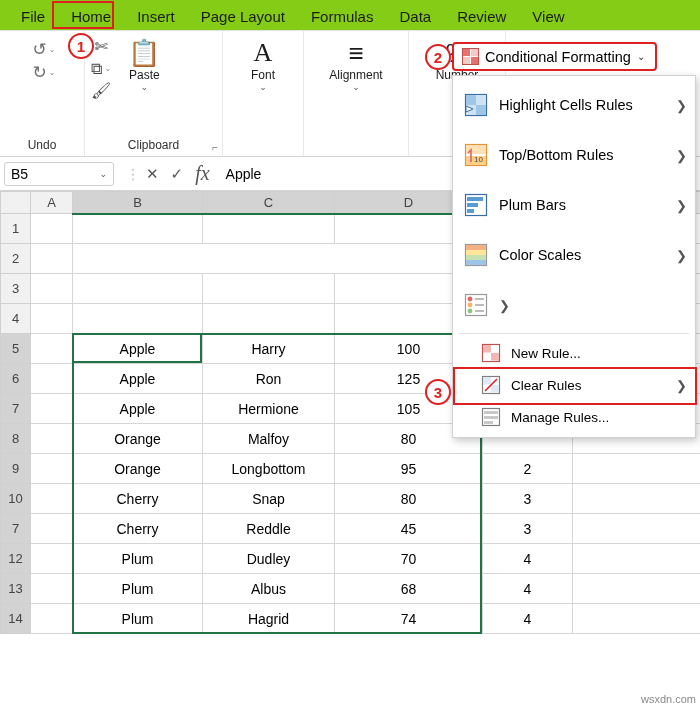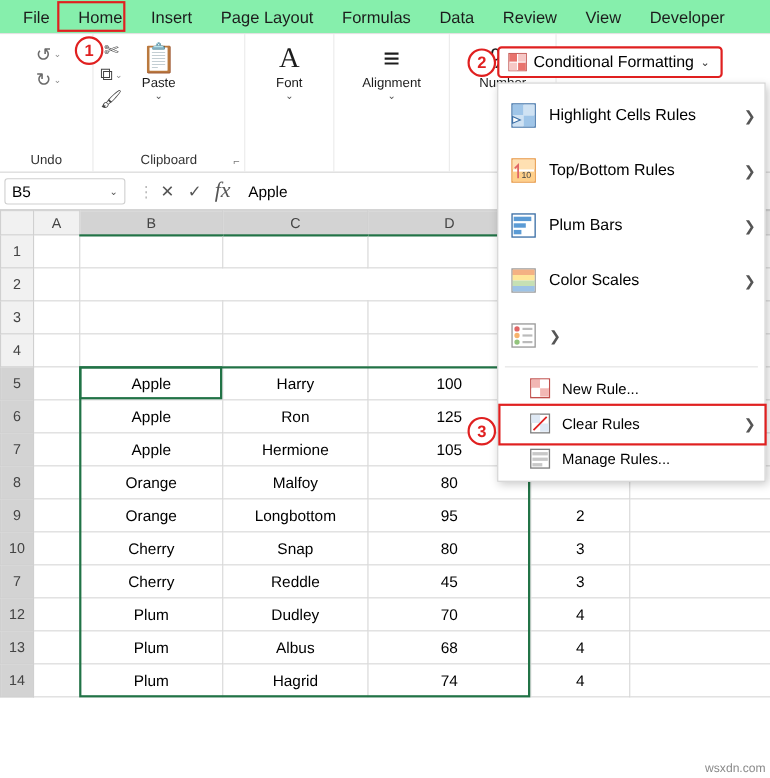--- a/index.html
+++ b/index.html
@@ -17,21 +17,21 @@
     overflow: hidden;
   }
 
   
   .ribbon-tabs {
     height: 30px;
     display: flex;
     align-items: flex-end;
     padding-left: 8px;
     box-sizing: border-box;
-    background: #86efac;
+    background: #84cc16;
   }
   .ribbon-tab {
     font-size: 15px;
     padding: 3px 13px 5px 13px;
     color: #1c1c1c;
     white-space: nowrap;
   }
   .ribbon-tab.active {
     font-weight: normal;
   }
@@ -376,21 +376,20 @@
   <div class="ribbon-tab">File</div>
   <div class="home-tab-wrap">
     <div class="ribbon-tab active">Home</div>
   </div>
   <div class="ribbon-tab">Insert</div>
   <div class="ribbon-tab">Page Layout</div>
   <div class="ribbon-tab">Formulas</div>
   <div class="ribbon-tab">Data</div>
   <div class="ribbon-tab">Review</div>
   <div class="ribbon-tab">View</div>
-  <div class="ribbon-tab">Developer</div>
 </div>
 
 <div class="ribbon-body">
 
   <div class="rib-group" style="width:72px;">
     <div class="undo-col">
       <div class="undo-btn">
         <span>↺</span>
           <span class="caret">⌄</span>
       </div>

